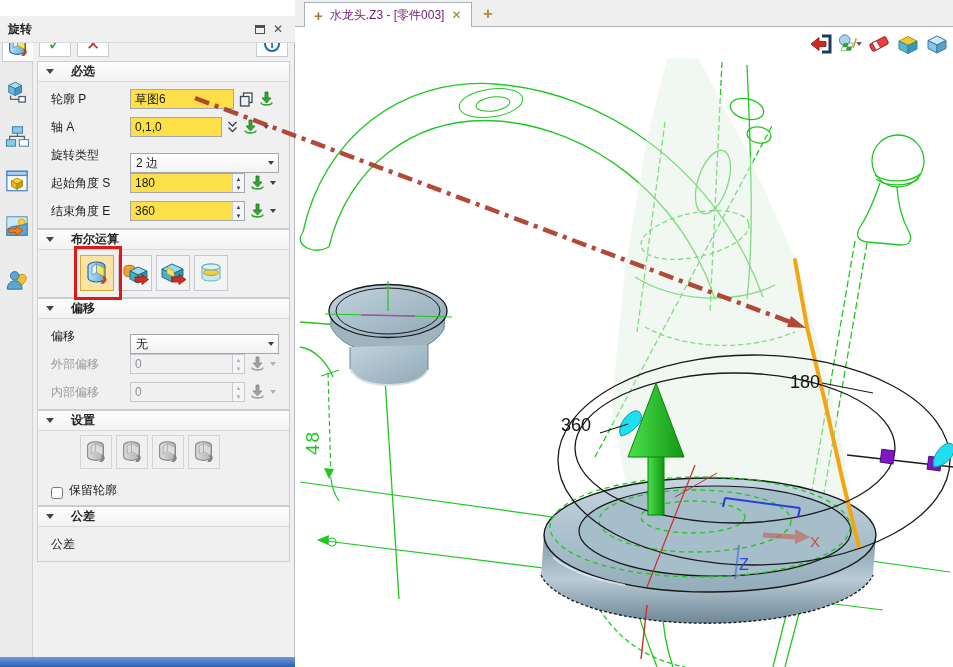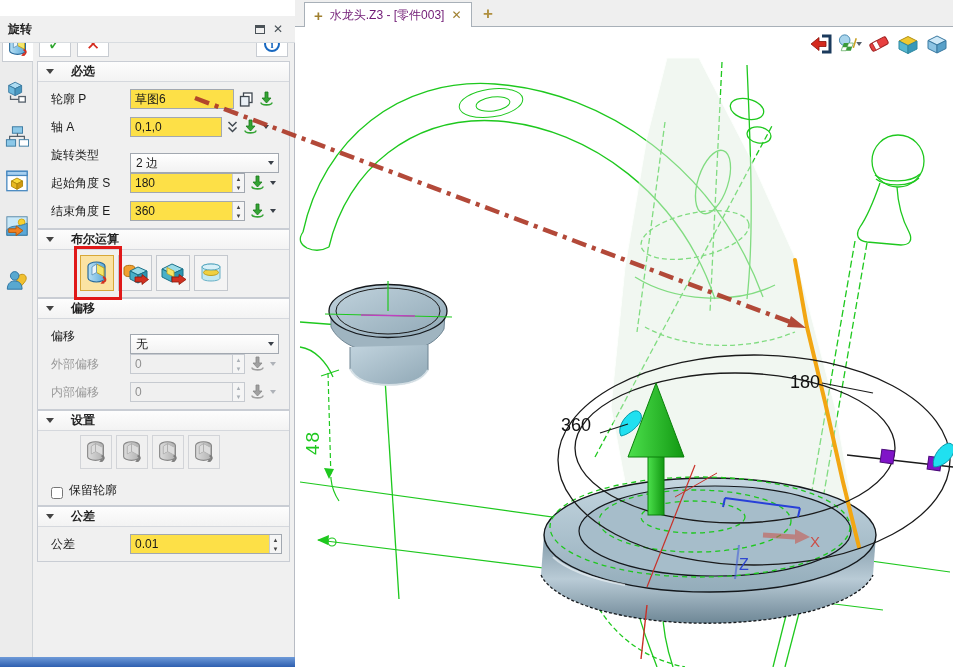--- a/index.html
+++ b/index.html
@@ -401,27 +401,20 @@
   </div>
 
   <div class="section">
     <div class="sec-head">
       <span class="tri"></span>
       <span>公差</span>
     </div>
     <div class="sec-body">
       <div class="frow">
         <span class="flabel">公差</span>
-        <span class="spinwrap">
-          <input class="tinput" style="width: 152px;" value="0.01">
-          <span class="spin">
-              <span>▲</span>
-              <span>▼</span>
-            </span>
-        </span>
       </div>
     </div>
   </div>
 </div>
 <div class="panel-bottom-strip"></div>
 
 <div class="tabbar">
   <div class="tab">
     <span class="plus">+</span>
     <span class="title">水龙头.Z3 - [零件003]</span>

